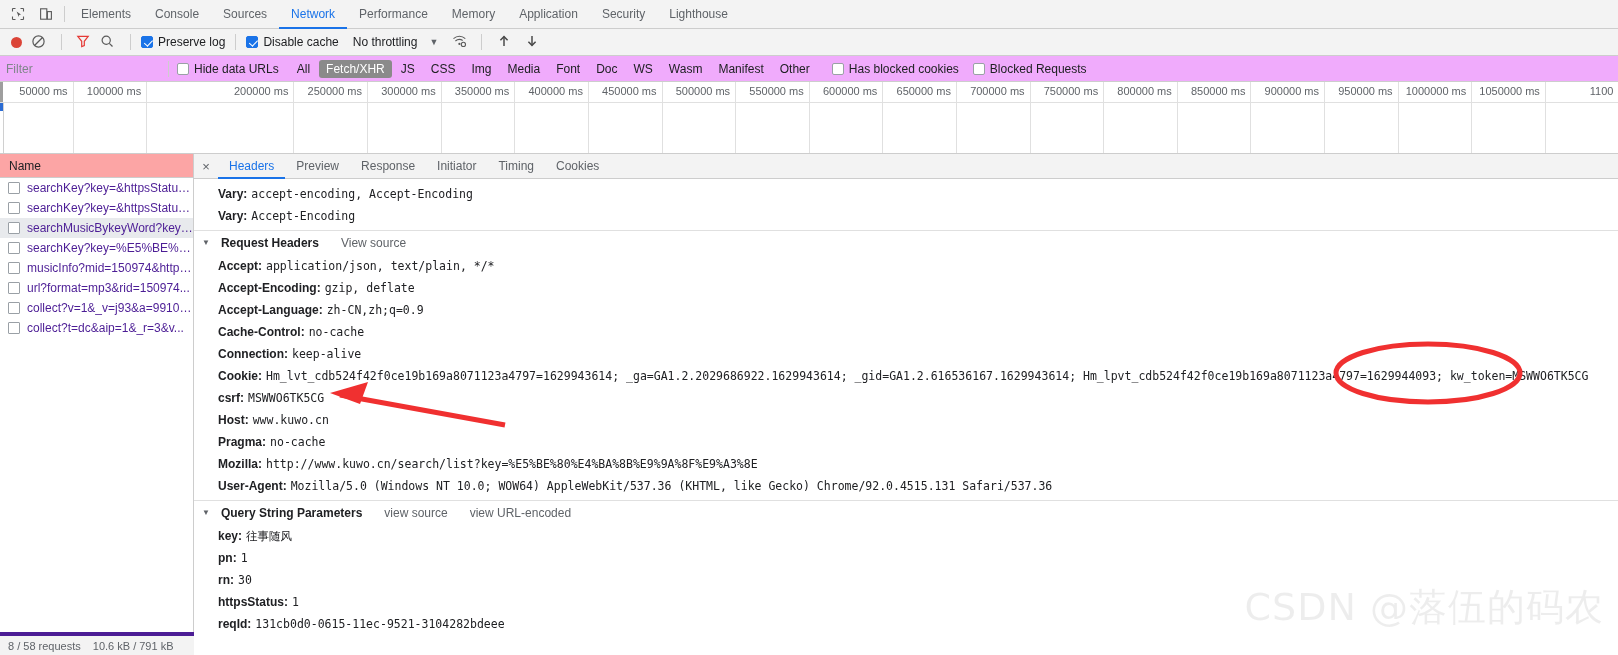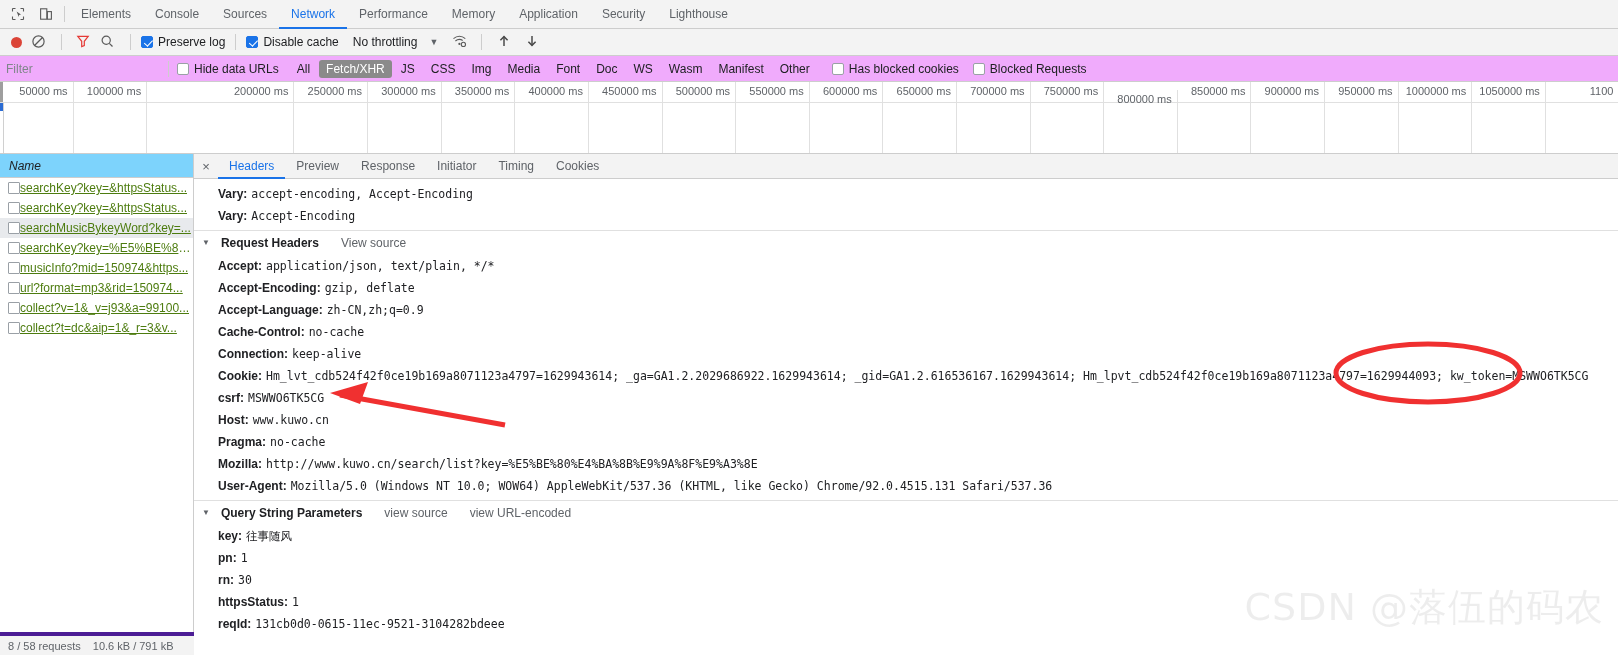--- a/index.html
+++ b/index.html
@@ -108,27 +108,27 @@
   .main { display: flex; height: 481px; background: #fff; }
 
   
   .sidebar {
     width: 194px; flex: none; border-right: 1px solid #cdcdcd;
     display: flex; flex-direction: column; background: #fff;
   }
   .sb-header {
     height: 24px; display: flex; align-items: center;
     padding-left: 9px; font-size: 12px; color: #202124;
-    background: #7dd3fc; border-bottom: 1px solid #cdcdcd; font-style: italic;
+    background: #fca5a5; border-bottom: 1px solid #cdcdcd;
   }
   .sb-list { flex: 1; overflow: hidden; }
   .sb-row {
     height: 20px; display: flex; align-items: center;
-    padding-left: 8px; font-size: 12px;
-    color: #4d7c0f; white-space: nowrap; cursor: pointer; text-decoration: underline;
+    padding-left: 8px; gap: 7px; font-size: 12px;
+    color: #4c1d95; white-space: nowrap; cursor: pointer;
   }
   .sb-row.selected { background: #e8eaed; }
   .sb-cb {
     width: 12px; height: 12px; border: 1px solid #9aa0a6;
     border-radius: 1px; background: #fff; flex: none;
   }
   .sb-name { overflow: hidden; text-overflow: ellipsis; }
 
   .status-bar {
     height: 23px; display: flex; align-items: center;
@@ -371,21 +371,21 @@
       </div>
       <div class="tl-cell" style="left: 883.348px; width: 73.6124px;">
         <div class="tl-label">650000 ms</div>
       </div>
       <div class="tl-cell" style="left: 956.961px; width: 73.6124px;">
         <div class="tl-label">700000 ms</div>
       </div>
       <div class="tl-cell" style="left: 1030.57px; width: 73.6124px;">
         <div class="tl-label">750000 ms</div>
       </div>
-      <div class="tl-cell" style="left: 1104.19px; width: 73.6124px; margin-top: 8px;">
+      <div class="tl-cell" style="left: 1104.19px; width: 73.6124px;">
         <div class="tl-label">800000 ms</div>
       </div>
       <div class="tl-cell" style="left: 1177.8px; width: 73.6124px;">
         <div class="tl-label">850000 ms</div>
       </div>
       <div class="tl-cell" style="left: 1251.41px; width: 73.6124px;">
         <div class="tl-label">900000 ms</div>
       </div>
       <div class="tl-cell" style="left: 1325.02px; width: 73.6124px;">
         <div class="tl-label">950000 ms</div>

